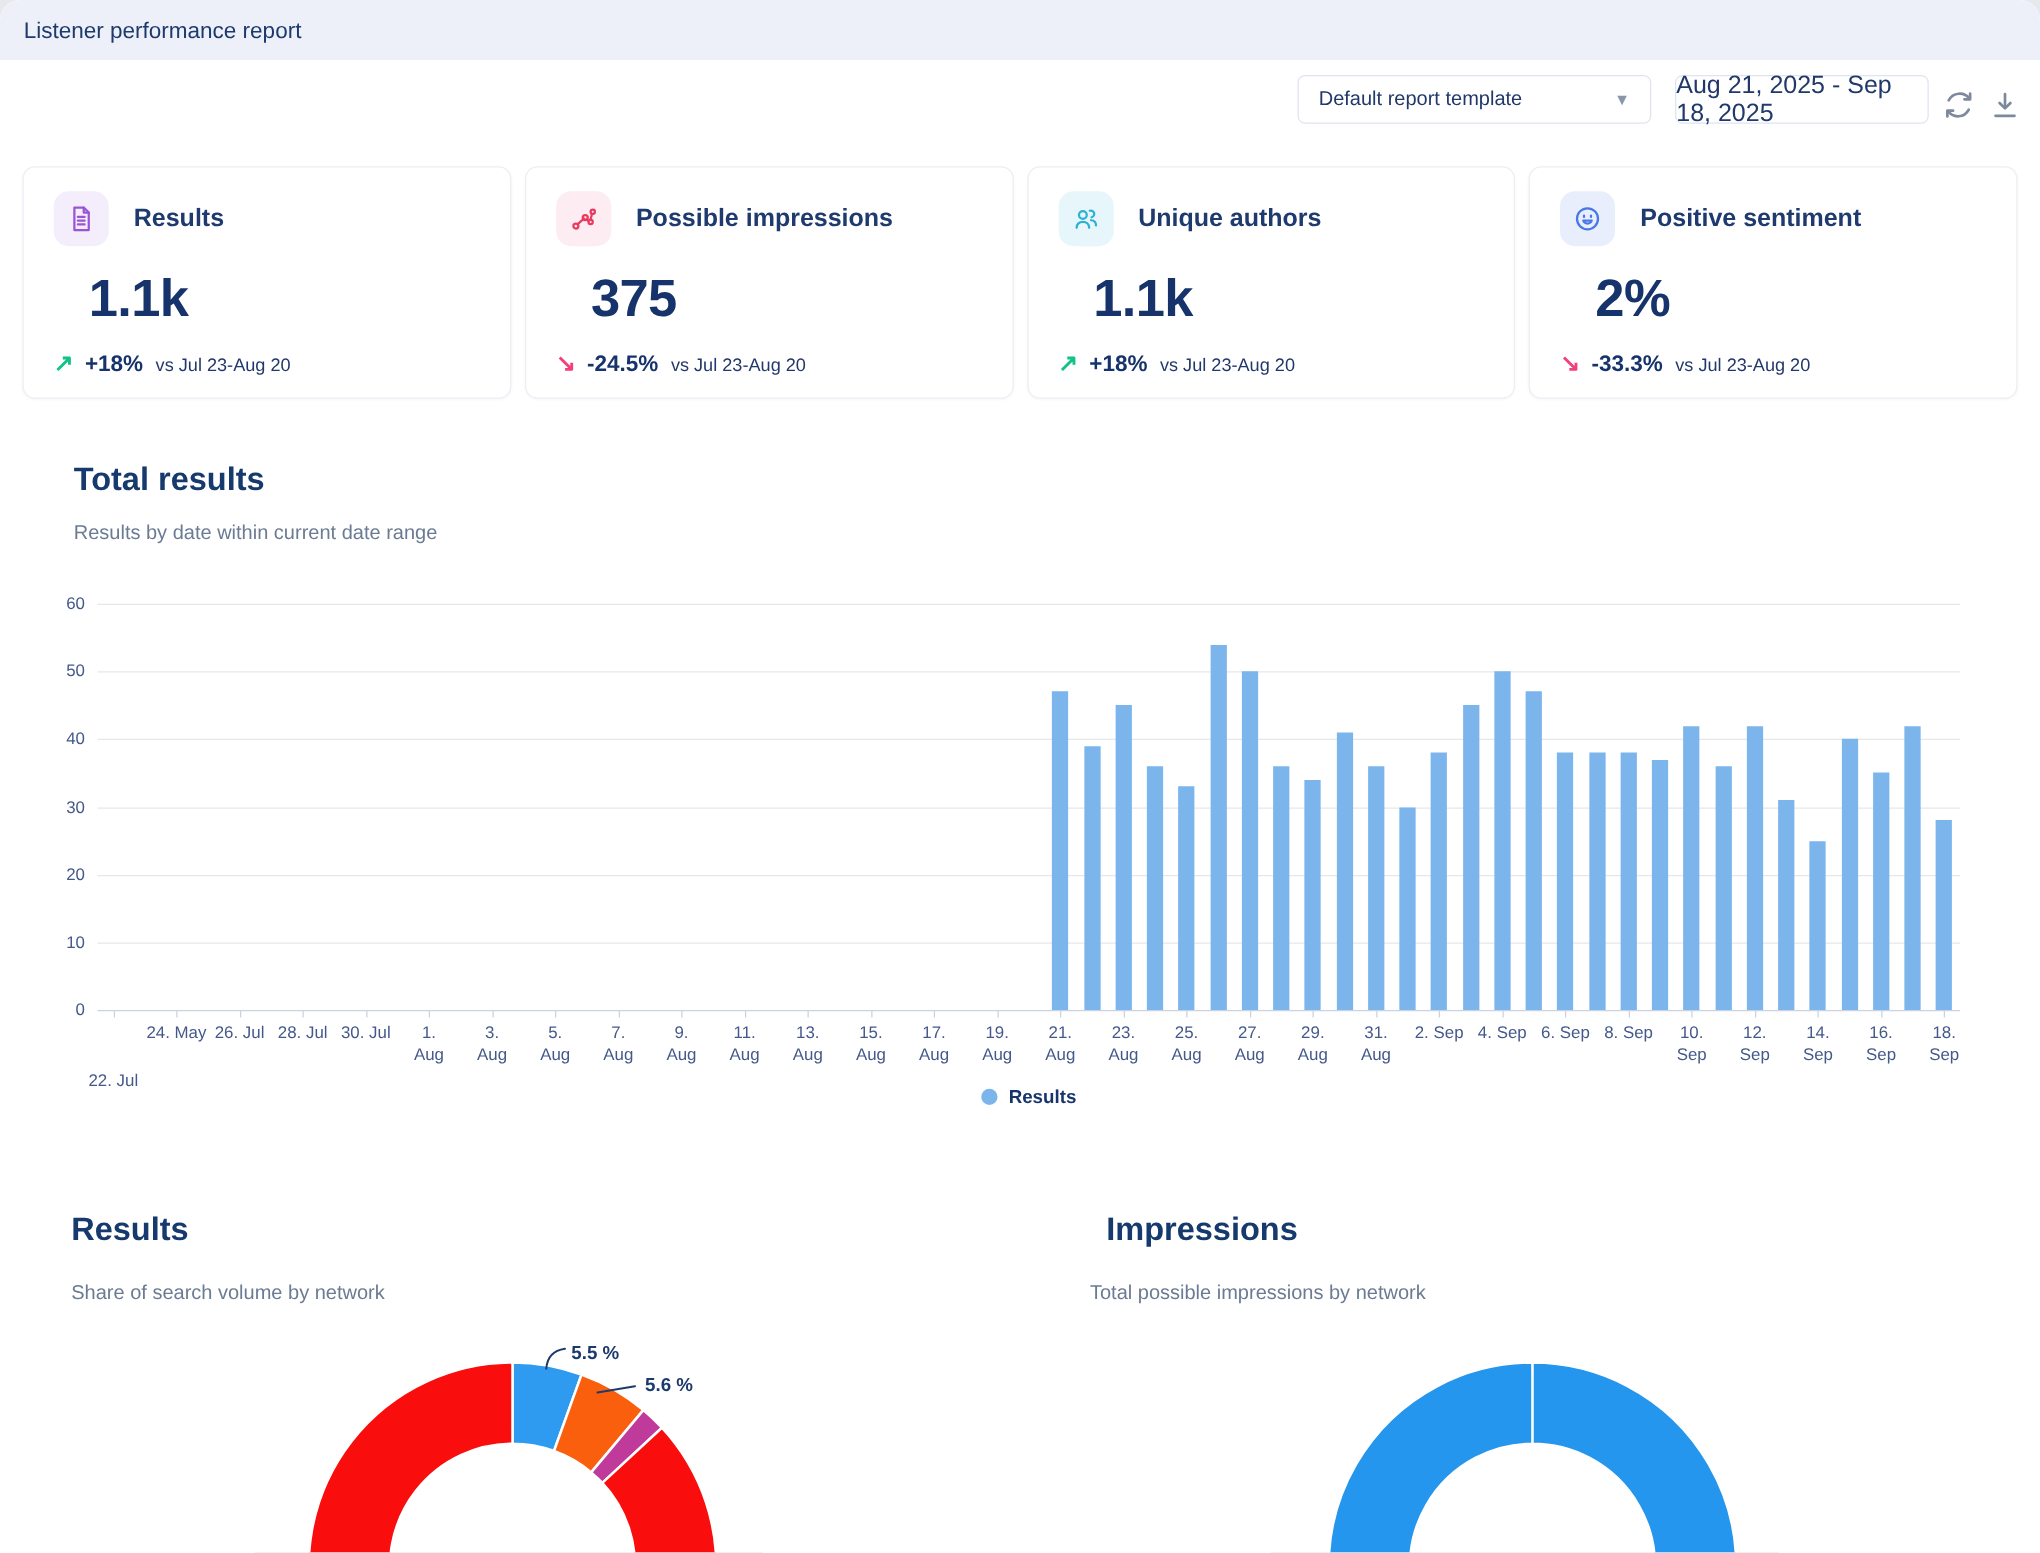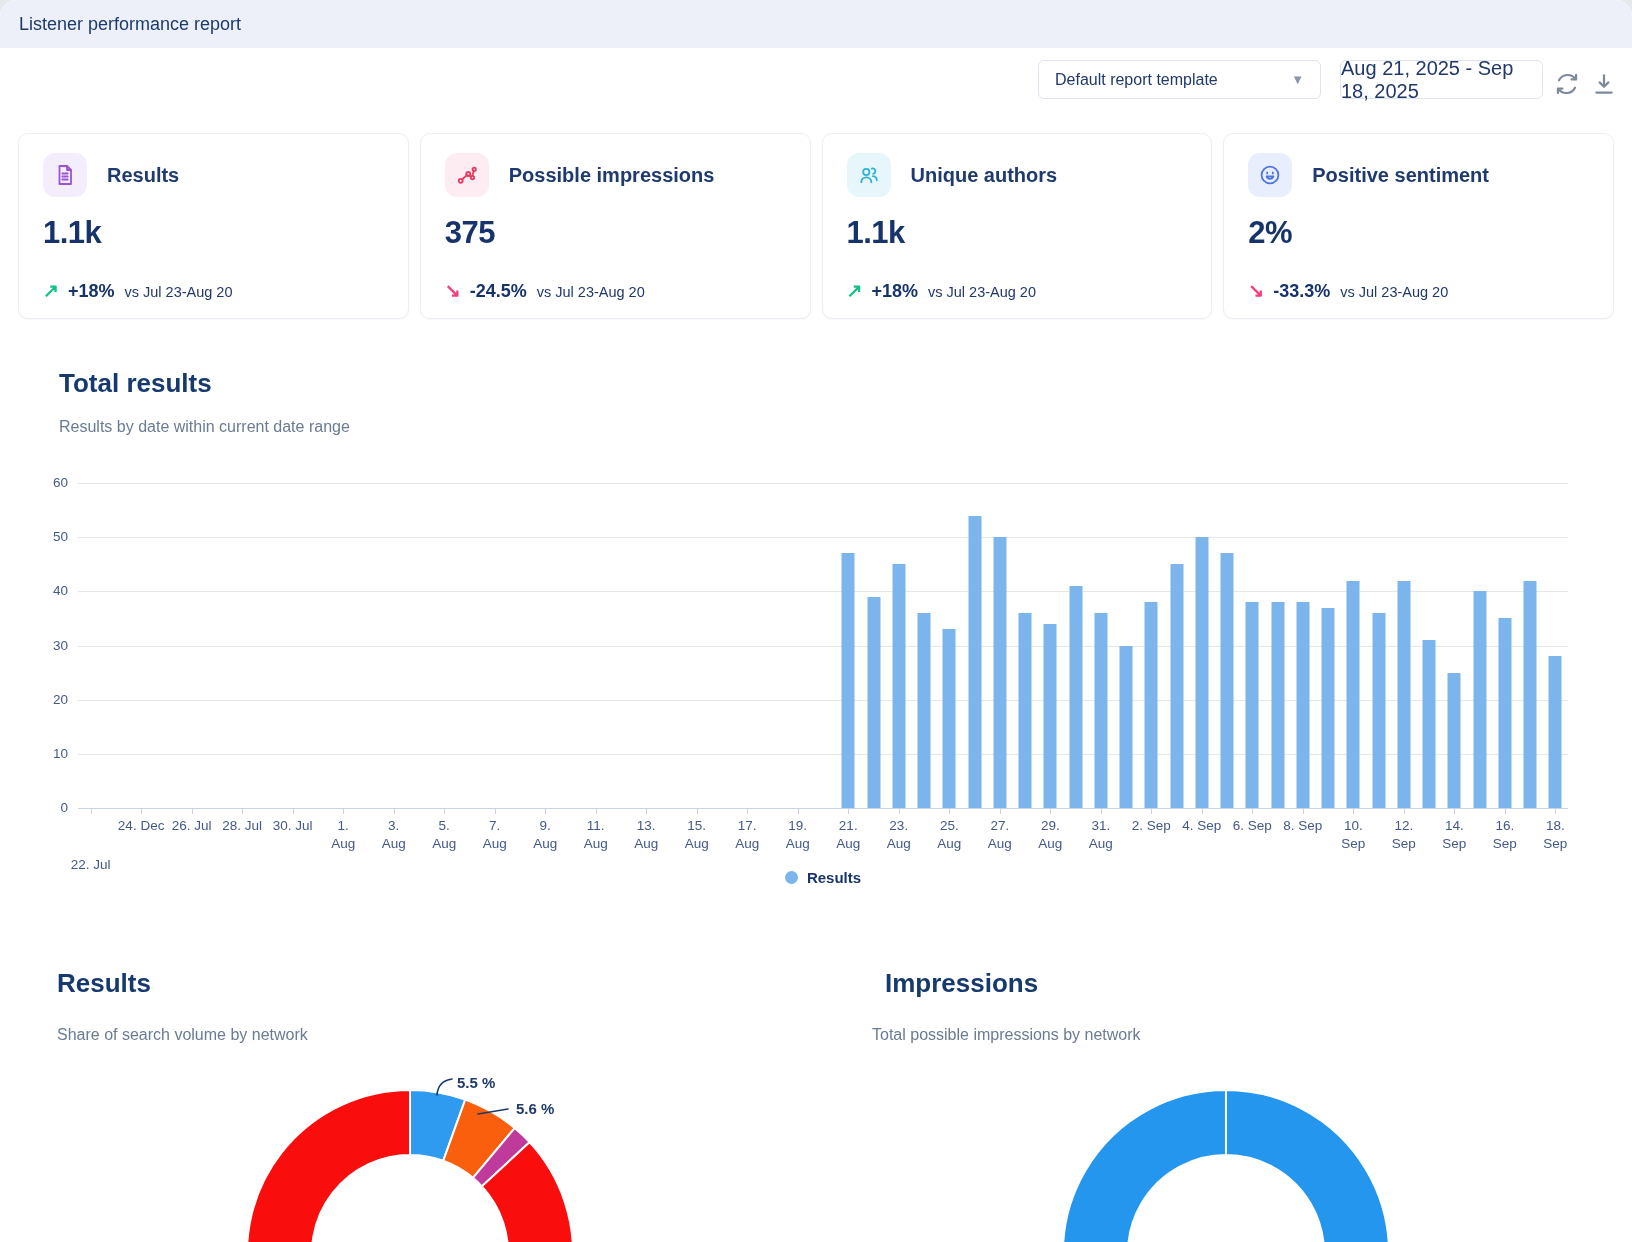--- a/index.html
+++ b/index.html
@@ -20,21 +20,21 @@
   .tool-icon{position:absolute;top:71px;width:26px;height:26px;color:#7e8a9c;cursor:pointer;}
   .tool-icon svg{width:100%;height:100%;}
   
   .cards{position:absolute;left:18px;top:133px;width:1596px;height:186px;display:flex;gap:11px;}
   .card{flex:1;position:relative;background:#fff;border:1px solid #eceef4;border-radius:10px;
         box-shadow:0 1px 2px rgba(20,40,80,.04);box-sizing:border-box;padding:19px 24px;}
   .card-head{display:flex;align-items:center;gap:20px;}
   .icon-box{width:44px;height:44px;border-radius:12px;display:flex;align-items:center;justify-content:center;}
   .icon-box svg{width:24px;height:24px;}
   .card-title{font-size:20px;font-weight:600;color:#1e3a6e;}
-  .card-value{margin-top:18px;font-size:31px;font-weight:700;color:#16346b;letter-spacing:-0.5px;}
+  .card-value{margin-top:18px;font-size:42px;font-weight:700;color:#16346b;letter-spacing:-0.5px;margin-left:28px;}
   .card-trend{position:absolute;left:24px;bottom:16px;display:flex;align-items:baseline;}
   .trend-arrow{font-size:19px;font-weight:700;line-height:1;}
   .trend-pct{font-size:18px;font-weight:700;color:#16346b;margin-left:9px;}
   .trend-compare{font-size:14.5px;color:#22386b;margin-left:10px;}
   
   .sec-title{position:absolute;font-size:26px;font-weight:700;color:#163a6d;}
   .sec-sub{position:absolute;font-size:16px;color:#6b7b93;}
   #plot{position:absolute;left:78px;top:483px;width:1490px;height:325px;}
   .gridline{position:absolute;left:0;width:100%;height:1px;background:#e7e7e7;}
   .baseline{background:#c9d3e4;}
@@ -181,21 +181,21 @@
       <div class="ylab" style="top: 154.5px;">30</div>
       <div class="gridline" style="top: 108.333px;"></div>
       <div class="ylab" style="top: 100.333px;">40</div>
       <div class="gridline" style="top: 54.1667px;"></div>
       <div class="ylab" style="top: 46.1667px;">50</div>
       <div class="gridline" style="top: 0px;"></div>
       <div class="ylab" style="top: -8px;">60</div>
       <div class="xtick" style="left: 0.847458%;"></div>
       <div class="xlab" style="left: 0.847458%; margin-top: 39px;">22. Jul</div>
       <div class="xtick" style="left: 4.23729%;"></div>
-      <div class="xlab" style="left: 4.23729%;">24. Dec</div>
+      <div class="xlab" style="left: 4.23729%;">24. May</div>
       <div class="xtick" style="left: 7.62712%;"></div>
       <div class="xlab" style="left: 7.62712%;">26. Jul</div>
       <div class="xtick" style="left: 11.0169%;"></div>
       <div class="xlab" style="left: 11.0169%; text-align: center;">28. Jul</div>
       <div class="xtick" style="left: 14.4068%;"></div>
       <div class="xlab" style="left: 14.4068%;">30. Jul</div>
       <div class="xtick" style="left: 17.7966%;"></div>
       <div class="xlab" style="left: 17.7966%;">1.
 Aug</div>
       <div class="xtick" style="left: 21.1864%;"></div>

